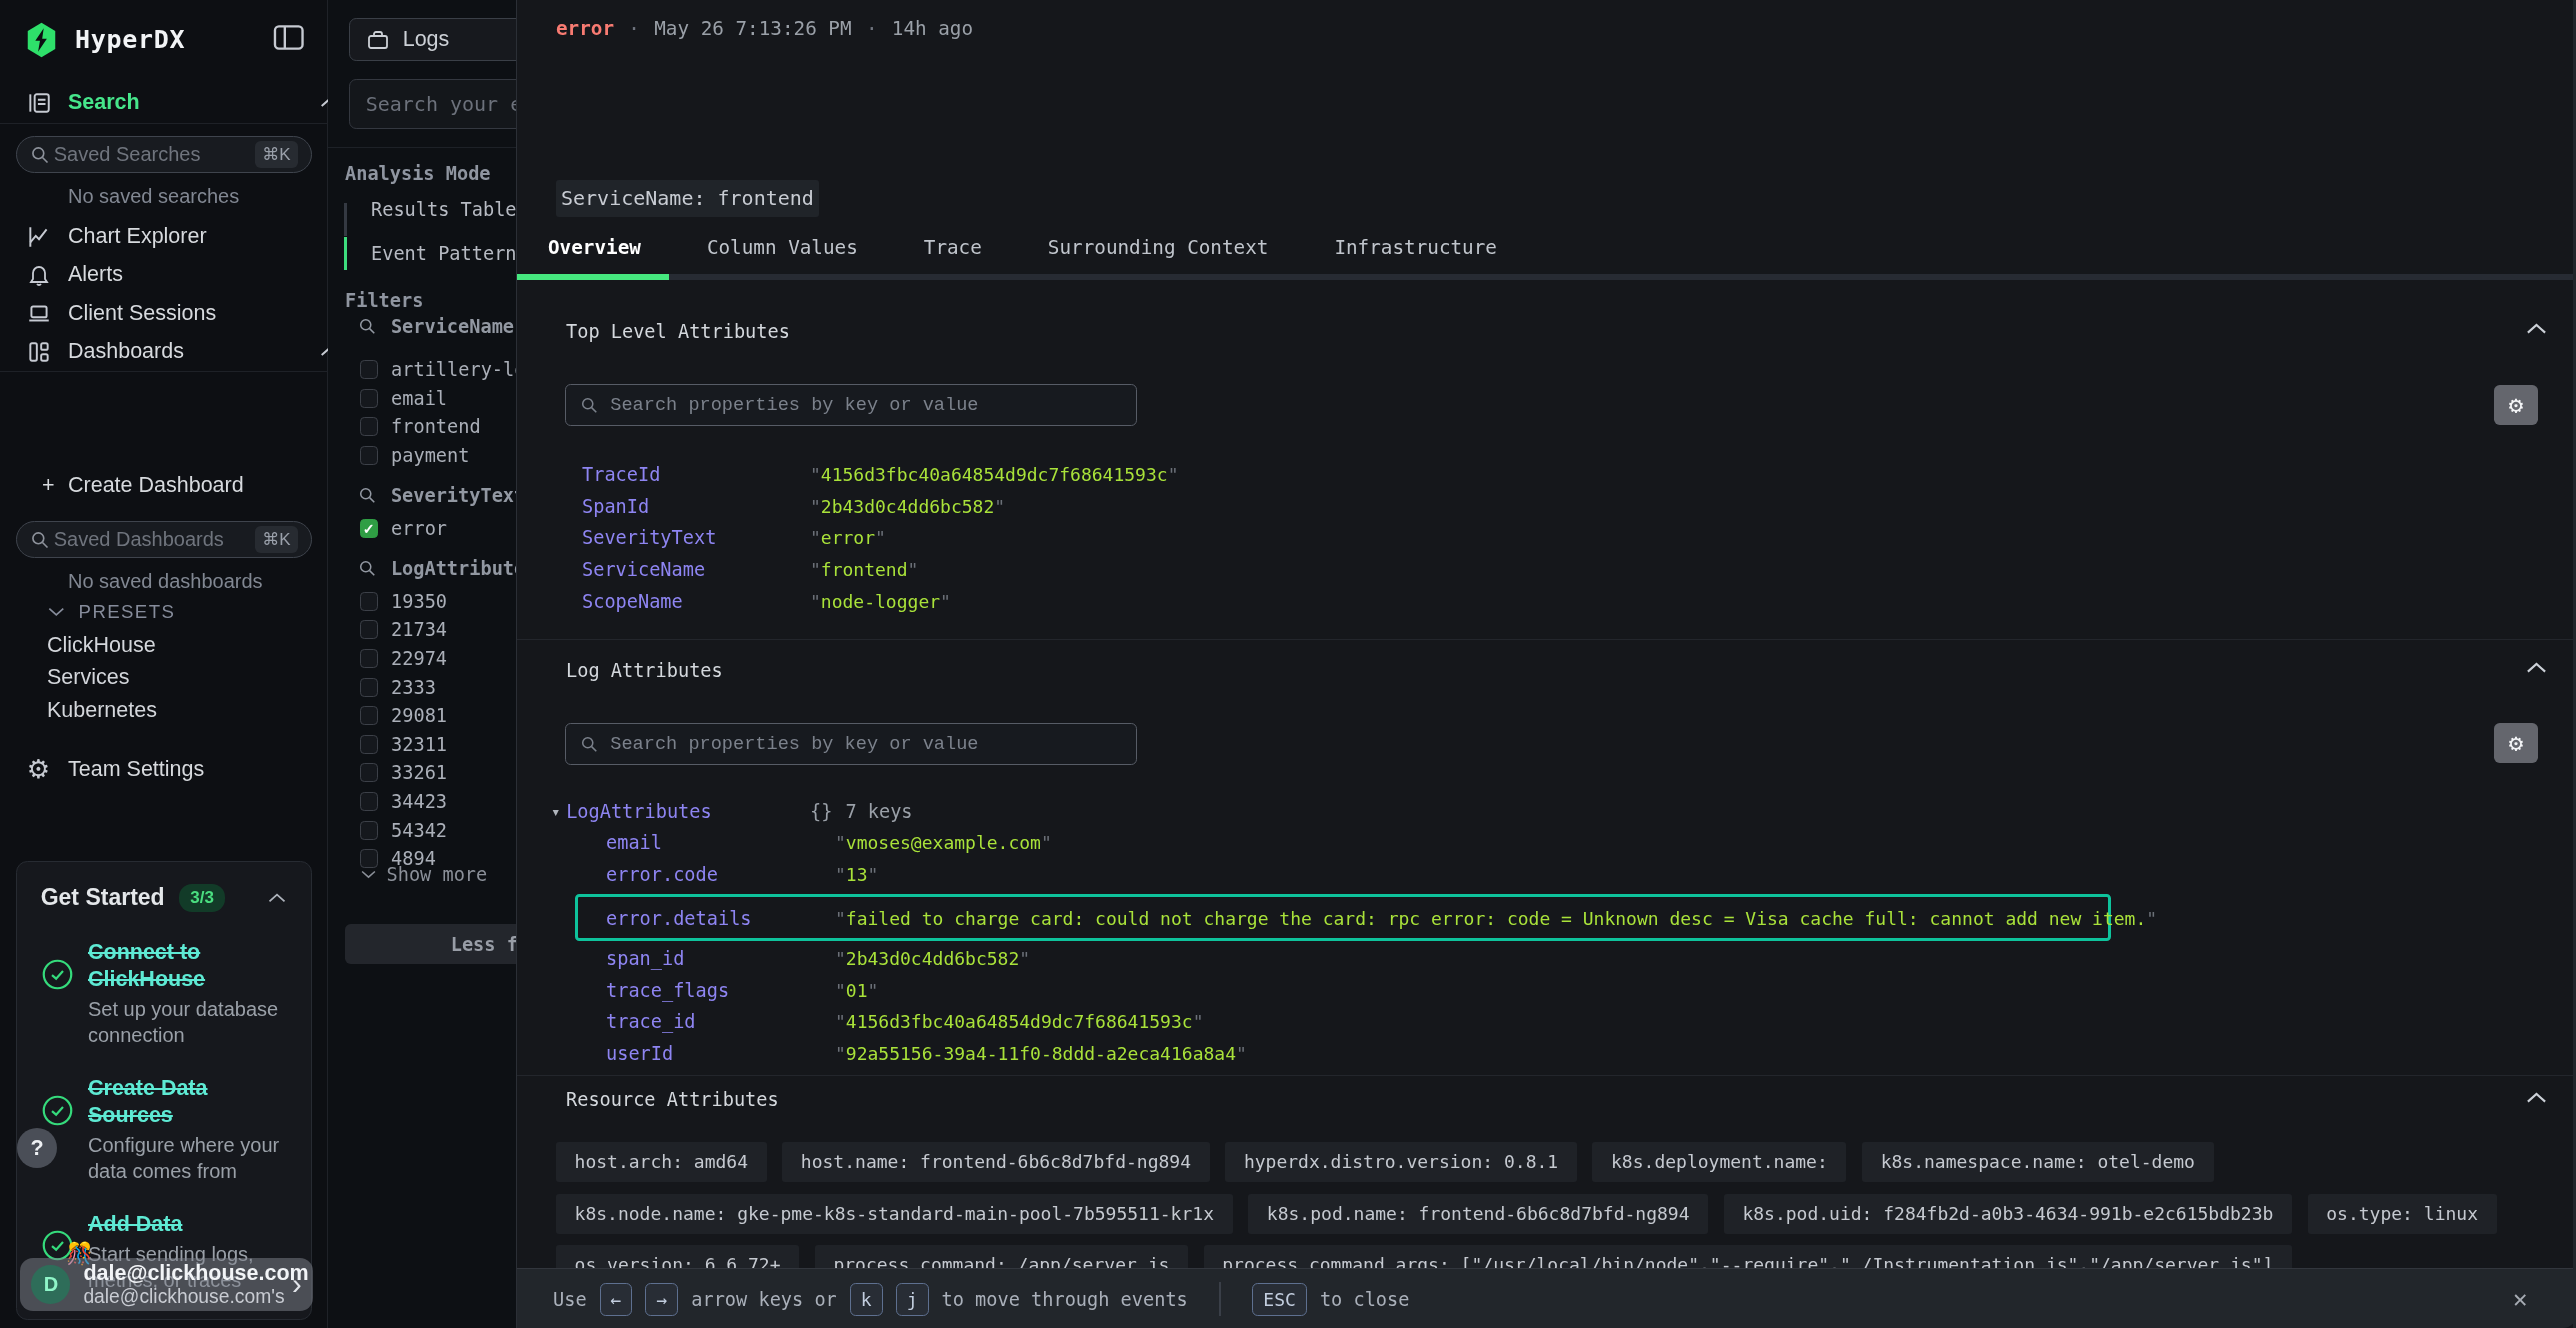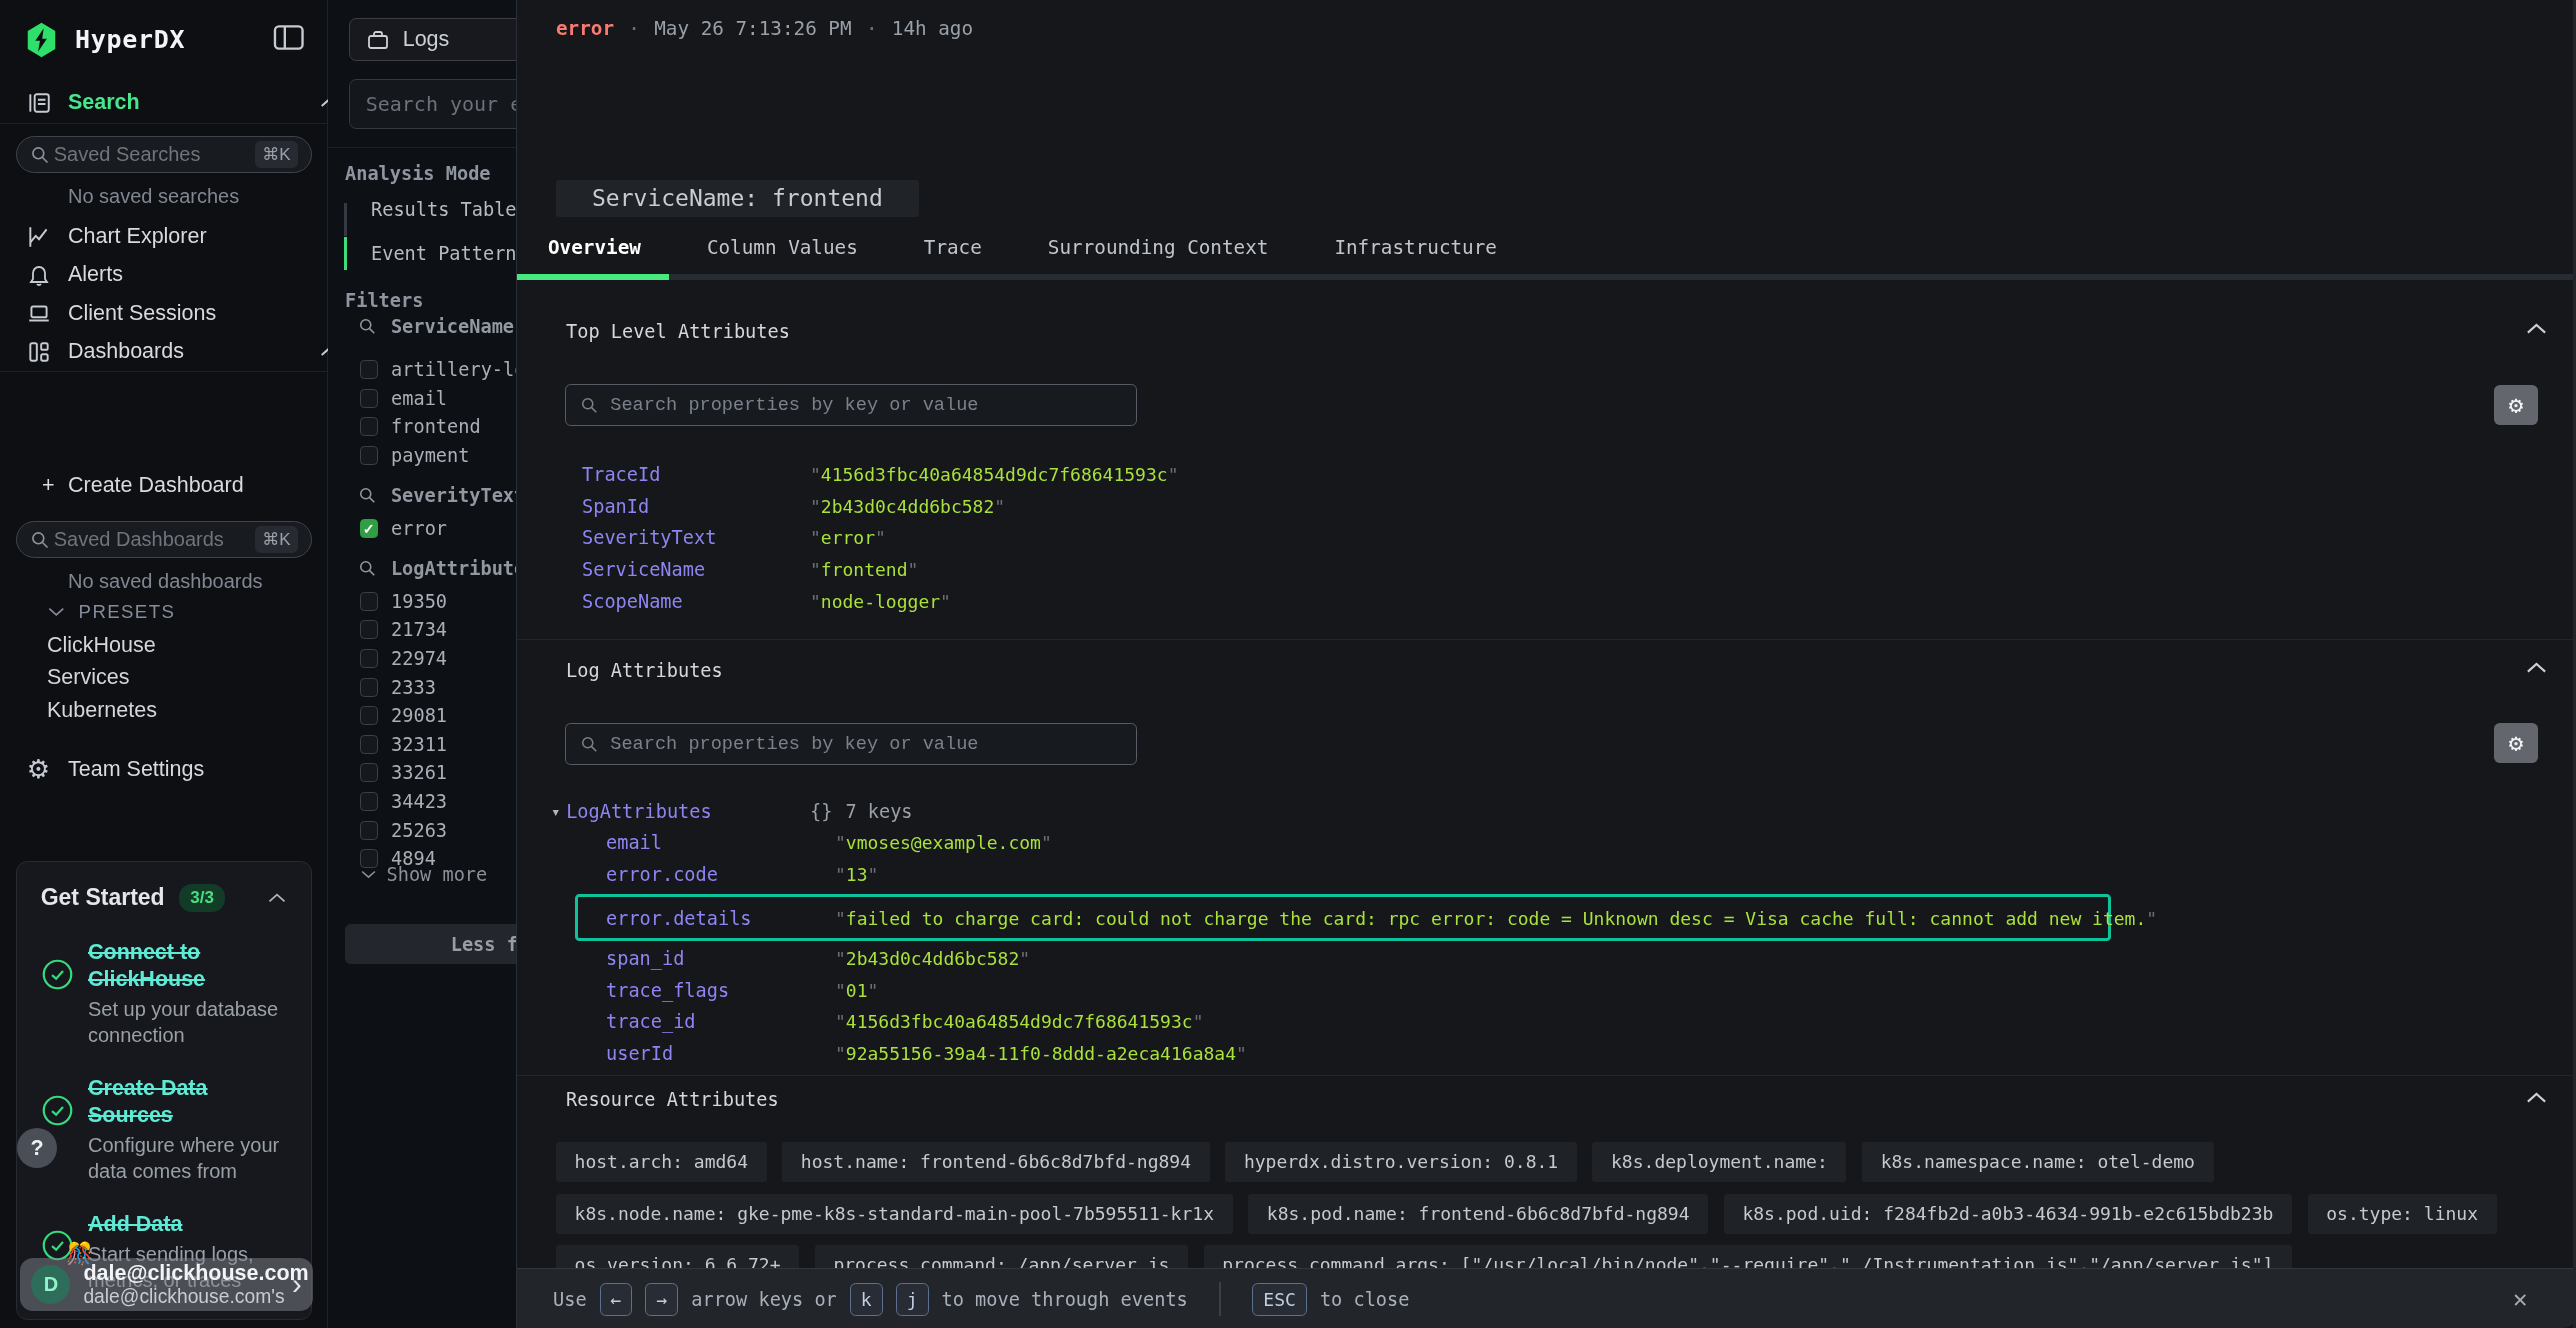--- a/index.html
+++ b/index.html
@@ -66,21 +66,21 @@
 
   
   #drawer { position:absolute; left:516px; top:0; width:2060px; height:1328px; background:#15171b; border-left:0.7px solid #2b2f36; font-family:"DejaVu Sans Mono", monospace; }
   #evt-hdr { position:absolute; left:39px; top:17px; display:flex; align-items:center; gap:14.3px; font-size:19.3px; }
   .sev { color:#f87b72; font-weight:bold; }
   .dot { color:#6f747e; }
   .hdr-gray { color:#9aa0a8; }
   #body-card { position:absolute; left:39px; top:60px; width:1990px; height:96px; background:#1a1d22; border-radius:4.3px; }
   #body-card .bc-label { position:absolute; left:21.5px; top:15.7px; font-size:18.6px; color:#8a9098; }
   #body-card .bc-value { position:absolute; left:21.5px; top:53px; font-size:20px; color:#e8eaee; }
-  #svc-tag { position:absolute; left:39px; top:180px; height:37px; line-height:37px; padding:0 36px; background:#202429; border-radius:2.9px; font-size:23px; color:#c8ccd3; }
+  #svc-tag { position:absolute; left:39px; top:180px; height:37px; line-height:37px; padding:0 5px; background:#202429; border-radius:2.9px; font-size:20px; color:#c8ccd3; }
   #tabs { position:absolute; left:31px; top:236px; display:flex; gap:66px; }
   .tab { font-size:19.3px; color:#c0c5cc; cursor:pointer; }
   .tab.active { color:#ffffff; font-weight:bold; }
   #tabbar-gray { position:absolute; left:0; top:274px; width:2060px; height:6.4px; background:#272b33; }
   #tabbar-green { position:absolute; left:0; top:274px; width:152px; height:6.4px; background:#46e87f; }
   .sec-title { position:absolute; left:49px; font-size:18.6px; color:#d4d8dd; }
   .sec-caret { position:absolute; left:2008px; cursor:pointer; }
   .prop-search { position:absolute; left:48px; width:572px; height:42px; border:0.7px solid #575c66; background:#171a1f; border-radius:5.7px; display:flex; align-items:center; padding:0 14.3px; gap:11.4px; }
   .prop-search input { flex:1; background:transparent; border:none; outline:none; font-size:18.6px; color:#f0abfc; font-family:Liberation Mono, monospace; }
   .prop-search input::placeholder { color:#7b818b; }
@@ -377,21 +377,21 @@
     <div class="fopt" style="top:758px;">
         <span class="cb"></span>
         <span class="fopt-label">33261</span>
       </div>
     <div class="fopt" style="top:787px;">
         <span class="cb"></span>
         <span class="fopt-label">34423</span>
       </div>
     <div class="fopt" style="top:816px;">
         <span class="cb"></span>
-        <span class="fopt-label">25263</span>
+        <span class="fopt-label">54342</span>
       </div>
     <div class="fopt" style="top:844px;">
         <span class="cb"></span>
         <span class="fopt-label">4894</span>
       </div>
 
     <div id="show-more">
       <svg class="icn" width="17" height="10.7" viewBox="0 0 24 14" fill="none" stroke="#8b9099" stroke-width="2.2">
           <polyline points="3,3 12,11 21,3"></polyline>
         </svg>

